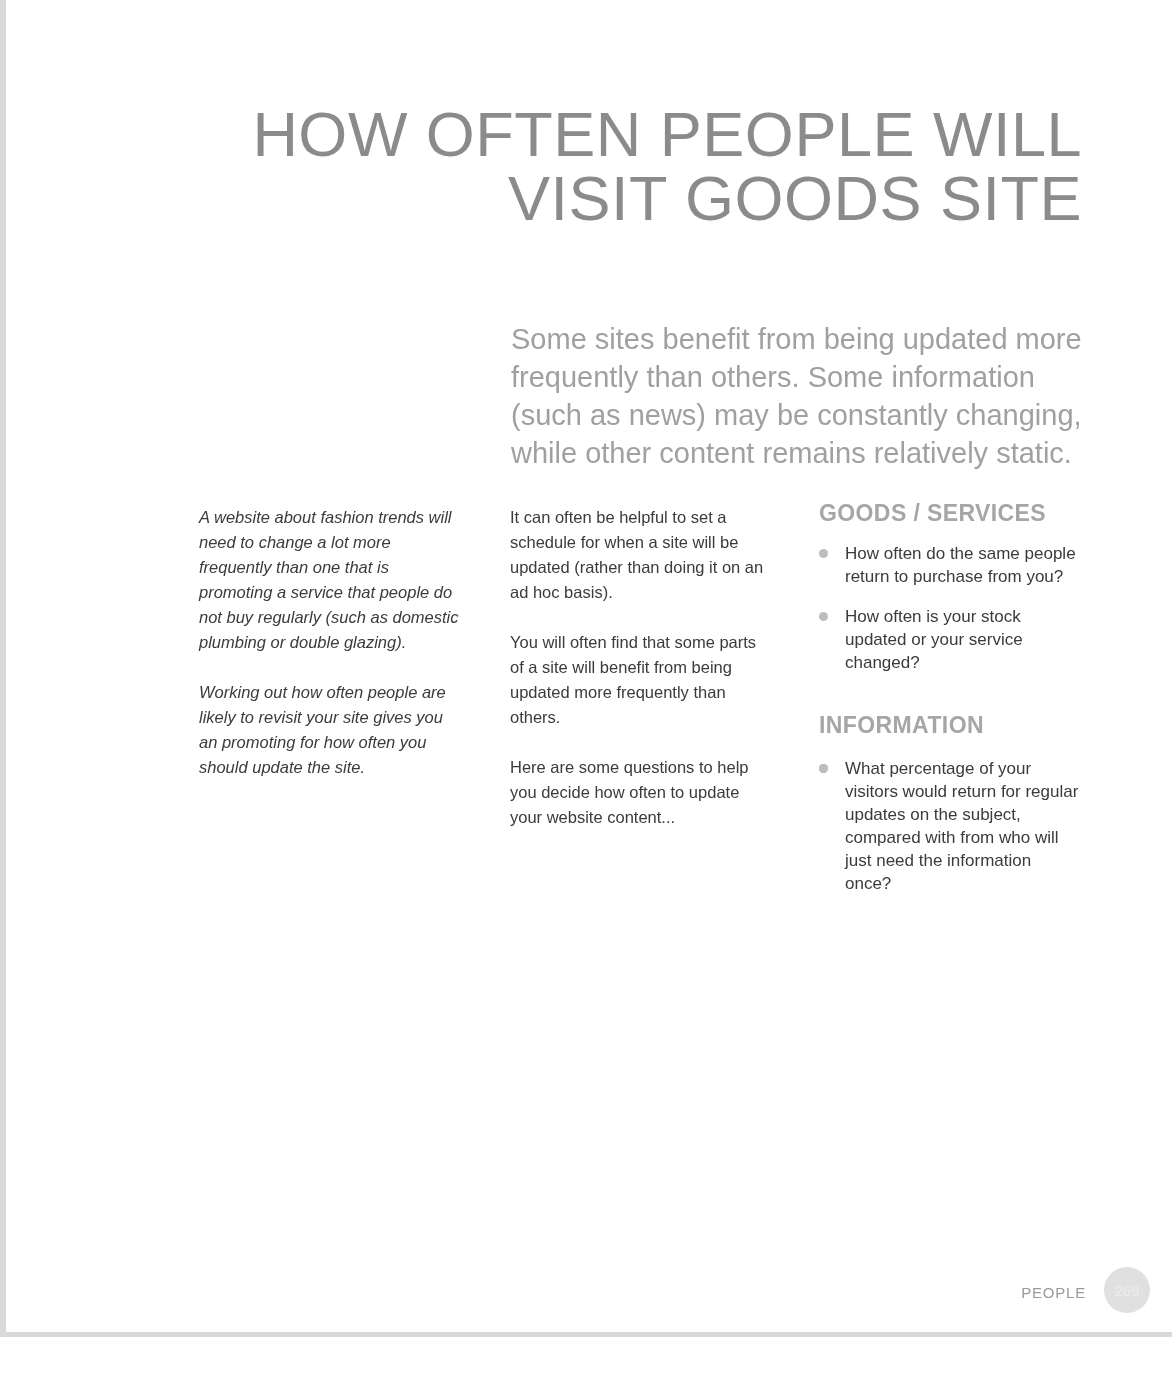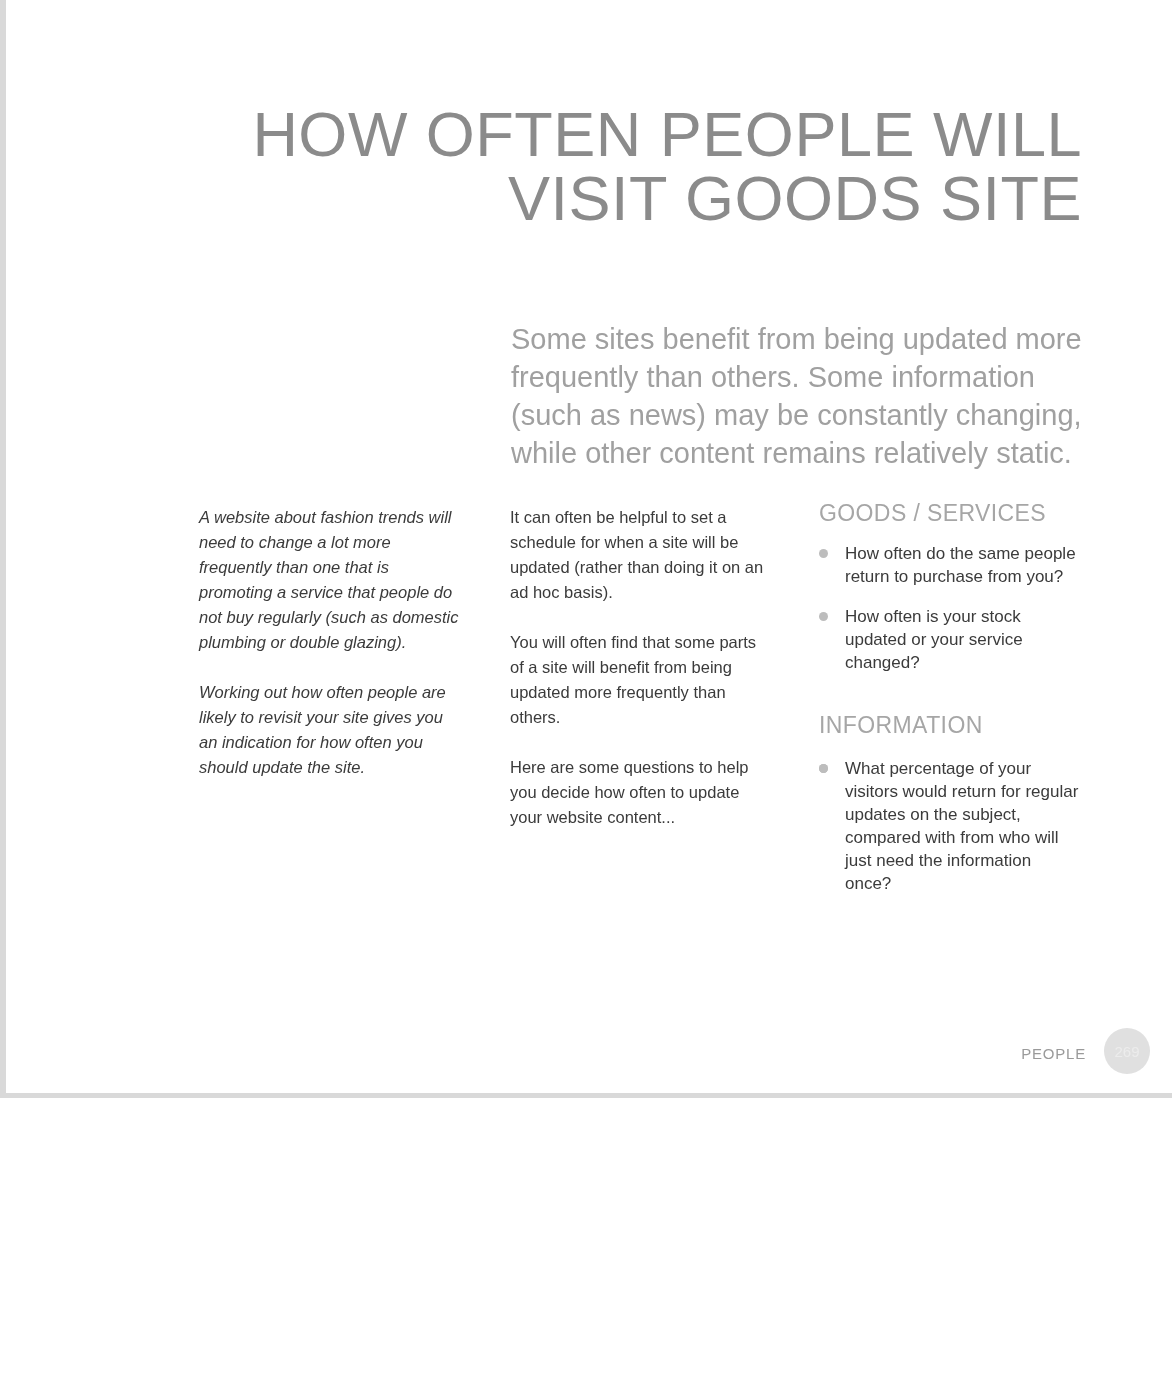--- a/index.html
+++ b/index.html
@@ -6,21 +6,21 @@
     margin: 0;
     padding: 0;
     background: #ffffff;
   }
   body {
     font-family: "Liberation Sans", sans-serif;
   }
   .page {
     position: relative;
     width: 1172px;
-    height: 1098px;
+    height: 1337px;
     background: #ffffff;
     overflow: hidden;
     box-sizing: border-box;
   }
   .edge-left {
     position: absolute;
     left: 0;
     top: 0;
     width: 6px;
     height: 1378px;
@@ -86,21 +86,21 @@
     left: 819px;
     top: 498px;
     width: 262px;
   }
   .section-head {
     color: #a6a6a6;
     font-size: 23px;
     line-height: 30px;
     letter-spacing: 0.4px;
     margin: 0 0 14px 0;
-    font-weight: 400;
+    font-weight: 700;
   }
   .section-head.second {
     margin-top: 36px;
   }
   ul.bullets {
     list-style: none;
     margin: 0;
     padding: 0;
   }
   ul.bullets li {
@@ -156,21 +156,21 @@
 
   <h1 class="title">
     <span class="line">HOW OFTEN PEOPLE WILL</span>
     <span class="line">VISIT GOODS SITE</span>
   </h1>
 
   <div class="intro">Some sites benefit from being updated more frequently than others. Some information (such as news) may be constantly changing, while other content remains relatively static.</div>
 
   <div class="col col-1">
     <p>A website about fashion trends will need to change a lot more frequently than one that is promoting a service that people do not buy regularly (such as domestic plumbing or double glazing).</p>
-    <p>Working out how often people are likely to revisit your site gives you an indication for how often you should update the site.</p>
+    <p>Working out how often people are likely to revisit your site gives you an promoting for how often you should update the site.</p>
   </div>
 
   <div class="col col-2">
     <p>It can often be helpful to set a schedule for when a site will be updated (rather than doing it on an ad hoc basis).</p>
     <p>You will often find that some parts of a site will benefit from being updated more frequently than others.</p>
     <p>Here are some questions to help you decide how often to update your website content...</p>
   </div>
 
   <div class="col col-3">
     <h2 class="section-head">GOODS / SERVICES</h2>

